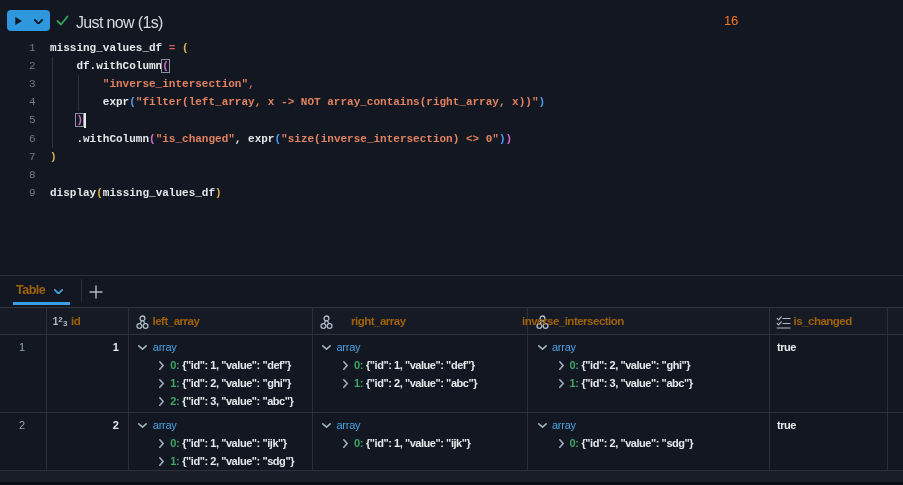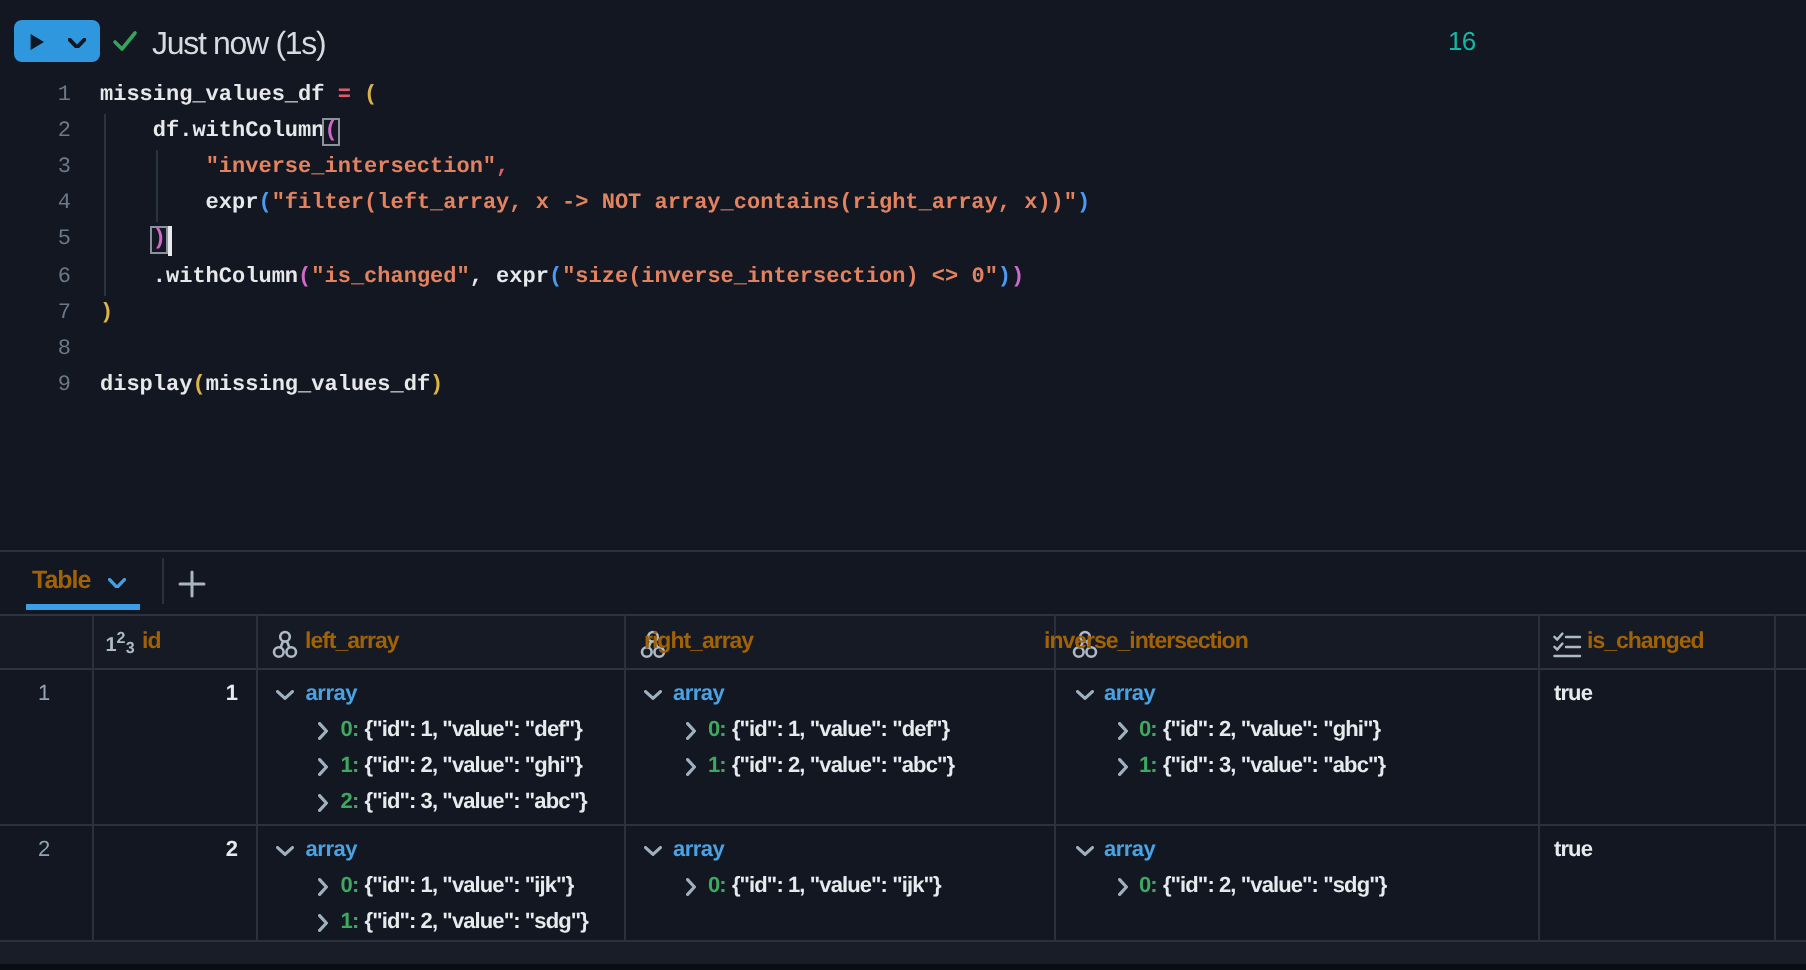--- a/index.html
+++ b/index.html
@@ -11,36 +11,36 @@
 .s{color:#e2825f;}   
 .b1{color:#d9b44a;}  
 .b2{color:#d169cb;}  
 .b3{color:#4b9bf5;}  
 .op{color:#df5b68;}  
 .box{outline:1px solid #8a939d;outline-offset:0px;}
 .vline{position:absolute;width:1px;background:#2a313d;}
 .hline{position:absolute;height:1px;background:#2a313d;}
 .cellline{position:absolute;height:18px;line-height:18px;font-size:11px;white-space:pre;}
 .hdrtxt{font-weight:bold;color:#a16207;font-size:11.5px;letter-spacing:-0.5px;}
-.arr{color:#4aa2e2;letter-spacing:-0.25px;font-weight:bold;}
+.arr{color:#4aa2e2;letter-spacing:-0.25px;}
 .idx{color:#3fa860;font-weight:bold;letter-spacing:-0.45px;}
 .json{color:#e7eaec;font-weight:bold;letter-spacing:-0.45px;}
 </style></head><body>
 <div class="abs" style="left:7px;top:10px;width:43px;height:21px;background:#2f97dd;border-radius:4px;"></div>
 <svg class="abs" style="left:13.5px;top:15.5px" width="9" height="10" viewBox="0 0 9 10">
     <path d="M1.3 1 L8 5 L1.3 9 Z" fill="#0e1722"></path>
   </svg>
 <svg class="abs" style="left:33.5px;top:18.5px" width="9" height="5.5" viewBox="0 0 9 5.5">
     <polyline points="0.8,0.8 4.5,4.7 8.2,0.8" fill="none" stroke="#0e1722" stroke-width="1.9" stroke-linecap="round" stroke-linejoin="round"></polyline>
   </svg>
 <svg class="abs" style="left:56px;top:14px" width="13" height="13" viewBox="0 0 13 13">
     <polyline points="1.5,7 5,10.5 11.5,2.5" fill="none" stroke="#36a55c" stroke-width="1.8" stroke-linecap="round" stroke-linejoin="round"></polyline>
   </svg>
 <div class="abs" style="left:76px;top:14.2px;font-size:16px;letter-spacing:-0.65px;color:#d6dbe0;">Just now (1s)</div>
-<div class="abs" style="left:724px;top:12.5px;font-size:13px;letter-spacing:-0.3px;color:#14b8a6;">16</div>
+<div class="abs" style="left:724px;top:12.5px;font-size:13px;letter-spacing:-0.3px;color:#f97316;">16</div>
 <div class="vline" style="left:51.5px;top:56.80px;height:91.00px;background:#2a3340"></div>
 <div class="vline" style="left:77.9px;top:75.00px;height:36.40px;background:#2a3340"></div>
 <div class="gut" style="top:38.6px">1</div>
 <div class="codeline" style="top:38.6px;padding-left:50.0px">missing_values_df <span class="op">=</span> <span class="b1">(</span></div>
 <div class="gut" style="top:56.8px">2</div>
 <div class="codeline" style="top:56.8px;padding-left:50.0px">    df.withColumn<span class="b2 box">(</span></div>
 <div class="gut" style="top:75.0px">3</div>
 <div class="codeline" style="top:75.0px;padding-left:50.0px">        <span class="s">"inverse_intersection"</span><span class="op">,</span></div>
 <div class="gut" style="top:93.19999999999999px">4</div>
 <div class="codeline" style="top:93.19999999999999px;padding-left:50.0px">        expr<span class="b3">(</span><span class="s">"filter(left_array, x -&gt; NOT array_contains(right_array, x))"</span><span class="b3">)</span></div>
@@ -98,21 +98,21 @@
 <div class="abs hdrtxt cellline" style="left:152.5px;top:311.5px">left_array</div>
 <svg class="abs" style="left:319px;top:314.5px" width="15" height="15" viewBox="0 0 15 15">
     <g fill="none" stroke="#aebbc7" stroke-width="1.3">
       <circle cx="7.5" cy="3.4" r="2.4"></circle>
       <circle cx="4.4" cy="11" r="2.4"></circle>
       <circle cx="10.6" cy="11" r="2.4"></circle>
       <line x1="6.5" y1="5.6" x2="5.3" y2="8.8"></line>
       <line x1="8.5" y1="5.6" x2="9.7" y2="8.8"></line>
     </g>
   </svg>
-<div class="abs hdrtxt cellline" style="left:322px;top:311.5px">right_array</div>
+<div class="abs hdrtxt cellline" style="left:351px;top:311.5px">right_array</div>
 <svg class="abs" style="left:534.5px;top:314.5px" width="15" height="15" viewBox="0 0 15 15">
     <g fill="none" stroke="#aebbc7" stroke-width="1.3">
       <circle cx="7.5" cy="3.4" r="2.4"></circle>
       <circle cx="4.4" cy="11" r="2.4"></circle>
       <circle cx="10.6" cy="11" r="2.4"></circle>
       <line x1="6.5" y1="5.6" x2="5.3" y2="8.8"></line>
       <line x1="8.5" y1="5.6" x2="9.7" y2="8.8"></line>
     </g>
   </svg>
 <div class="abs hdrtxt cellline" style="left:522px;top:311.5px">inverse_intersection</div>

